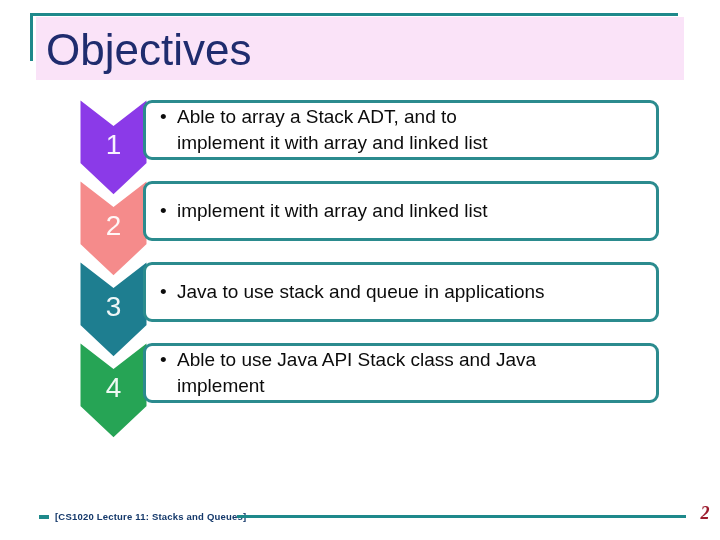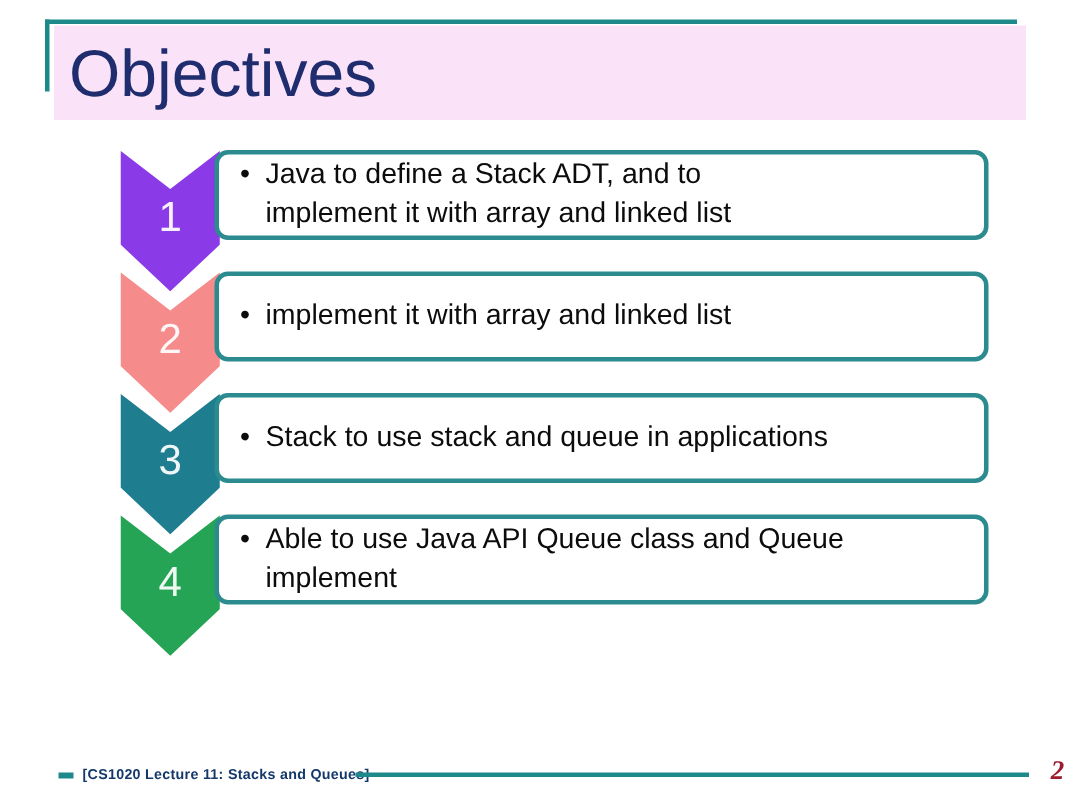--- a/index.html
+++ b/index.html
@@ -87,47 +87,47 @@
   <div class="chevron c3">
     <svg width="75" height="106" viewBox="0 0 75 106">
       <polygon points="2.5,2.5 37.5,29.5 72.5,2.5 72.5,70 37.5,103 2.5,70" stroke="#ffffff" stroke-width="4" fill="#26a455"></polygon>
     </svg>
     <span class="num">4</span>
   </div>
 
   <div class="box b0">
     <div class="tline">
       <span class="bullet">•</span>
-      <span>Java to define a Stack ADT, and to</span>
+      <span>Able to array a Stack ADT, and to</span>
     </div>
     <div class="tline">
       <span>implement it with array and linked list</span>
     </div>
   </div>
 
   <div class="box b1">
     <div class="tline">
       <span class="bullet">•</span>
     </div>
     <div class="tline">
       <span>implement it with array and linked list</span>
     </div>
   </div>
 
   <div class="box b2">
     <div class="tline">
       <span class="bullet">•</span>
-      <span>Stack to use stack and queue in applications</span>
+      <span>Java to use stack and queue in applications</span>
     </div>
   </div>
 
   <div class="box b3">
     <div class="tline">
       <span class="bullet">•</span>
-      <span>Able to use Java API Queue class and Queue</span>
+      <span>Able to use Java API Stack class and Java</span>
     </div>
     <div class="tline">
       <span>implement</span>
     </div>
   </div>
 
   <div class="footer-dash"></div>
   <div class="footer-text">[CS1020 Lecture 11: Stacks and Queues]</div>
   <div class="footer-line"></div>
   <div class="page-num">2</div>

